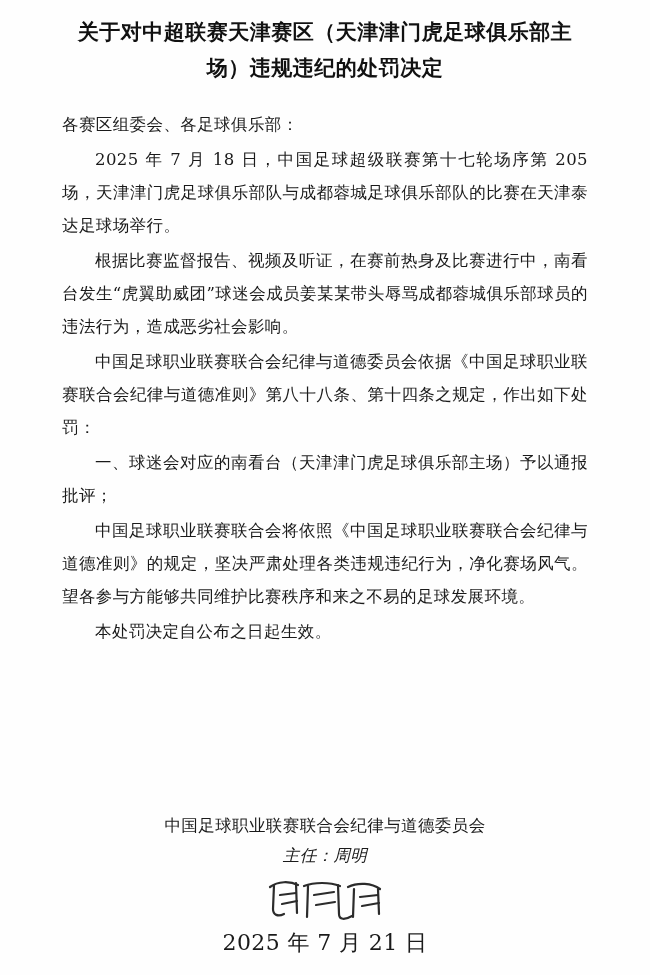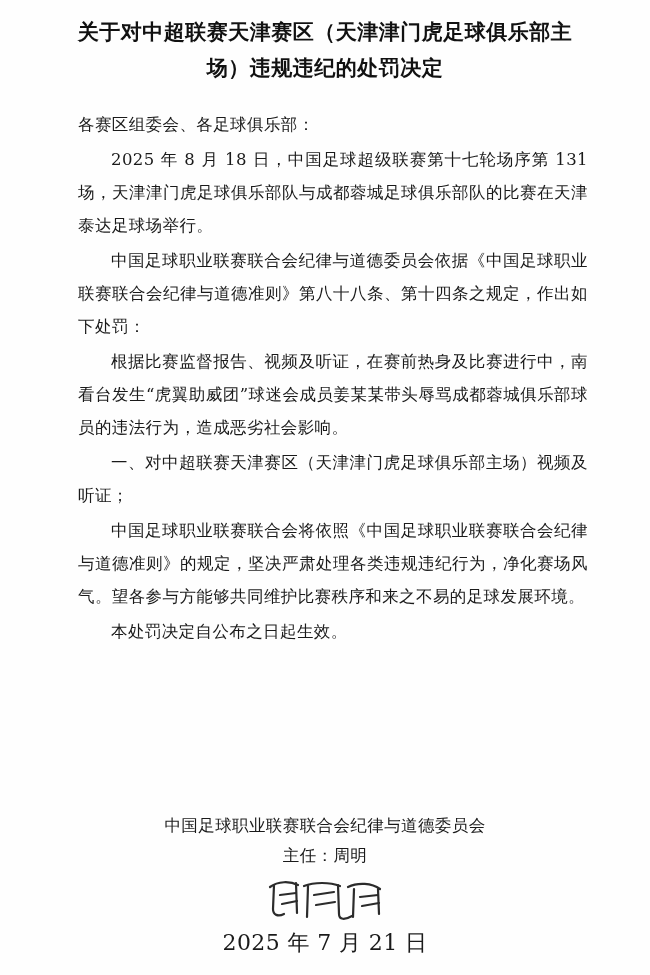--- a/index.html
+++ b/index.html
@@ -29,21 +29,21 @@
     line-height: 36px;
     font-weight: bold;
     text-align: center;
     letter-spacing: 0.5px;
     color: #111;
   }
   .body-block {
     padding: 22px 62px 0 62px;
   }
   .para {
-    margin: 0 0 2px 16px;
+    margin: 0 0 2px 0;
     font-size: 16.5px;
     line-height: 33px;
     text-align: justify;
     text-justify: inter-ideograph;
     letter-spacing: 0.4px;
     color: #1a1a1a;
   }
   .para.indent {
     text-indent: 2em;
   }
@@ -60,20 +60,21 @@
   .sign-line {
     font-size: 16.5px;
     line-height: 30px;
     letter-spacing: 0.4px;
     color: #1a1a1a;
   }
   .sign-name {
     font-size: 16.5px;
     line-height: 30px;
     letter-spacing: 0.4px;
+    font-style: italic;
   }
   .seal-wrap {
     height: 58px;
     position: relative;
   }
   .signature-mark {
     position: absolute;
     left: 50%;
     top: 2px;
     transform: translateX(-50%);
@@ -88,24 +89,24 @@
 </style>
 </head>
 <body>
 
 <div class="page">
 
   <h1 class="doc-title">关于对中超联赛天津赛区（天津津门虎足球俱乐部主场）违规违纪的处罚决定</h1>
 
   <div class="body-block">
     <p class="para noindent">各赛区组委会、各足球俱乐部：</p>
-    <p class="para indent">2025 年 8 月 18 日，中国足球超级联赛第十七轮场序第 131 场，天津津门虎足球俱乐部队与成都蓉城足球俱乐部队的比赛在天津泰达足球场举行。</p>
+    <p class="para indent">2025 年 7 月 18 日，中国足球超级联赛第十七轮场序第 205 场，天津津门虎足球俱乐部队与成都蓉城足球俱乐部队的比赛在天津泰达足球场举行。</p>
+    <p class="para indent">根据比赛监督报告、视频及听证，在赛前热身及比赛进行中，南看台发生“虎翼助威团”球迷会成员姜某某带头辱骂成都蓉城俱乐部球员的违法行为，造成恶劣社会影响。</p>
     <p class="para indent">中国足球职业联赛联合会纪律与道德委员会依据《中国足球职业联赛联合会纪律与道德准则》第八十八条、第十四条之规定，作出如下处罚：</p>
-    <p class="para indent">根据比赛监督报告、视频及听证，在赛前热身及比赛进行中，南看台发生“虎翼助威团”球迷会成员姜某某带头辱骂成都蓉城俱乐部球员的违法行为，造成恶劣社会影响。</p>
-    <p class="para indent">一、对中超联赛天津赛区（天津津门虎足球俱乐部主场）视频及听证；</p>
+    <p class="para indent">一、球迷会对应的南看台（天津津门虎足球俱乐部主场）予以通报批评；</p>
     <p class="para indent">中国足球职业联赛联合会将依照《中国足球职业联赛联合会纪律与道德准则》的规定，坚决严肃处理各类违规违纪行为，净化赛场风气。望各参与方能够共同维护比赛秩序和来之不易的足球发展环境。</p>
     <p class="para indent">本处罚决定自公布之日起生效。</p>
   </div>
 
   <div class="sign-block">
     <div class="sign-line">中国足球职业联赛联合会纪律与道德委员会</div>
     <div class="sign-name">主任：周明</div>
     <div class="seal-wrap">
       <svg class="signature-mark" viewBox="0 0 130 52">
         <g fill="none" stroke="#2b2b2b" stroke-width="2.2" stroke-linecap="round" stroke-linejoin="round">

